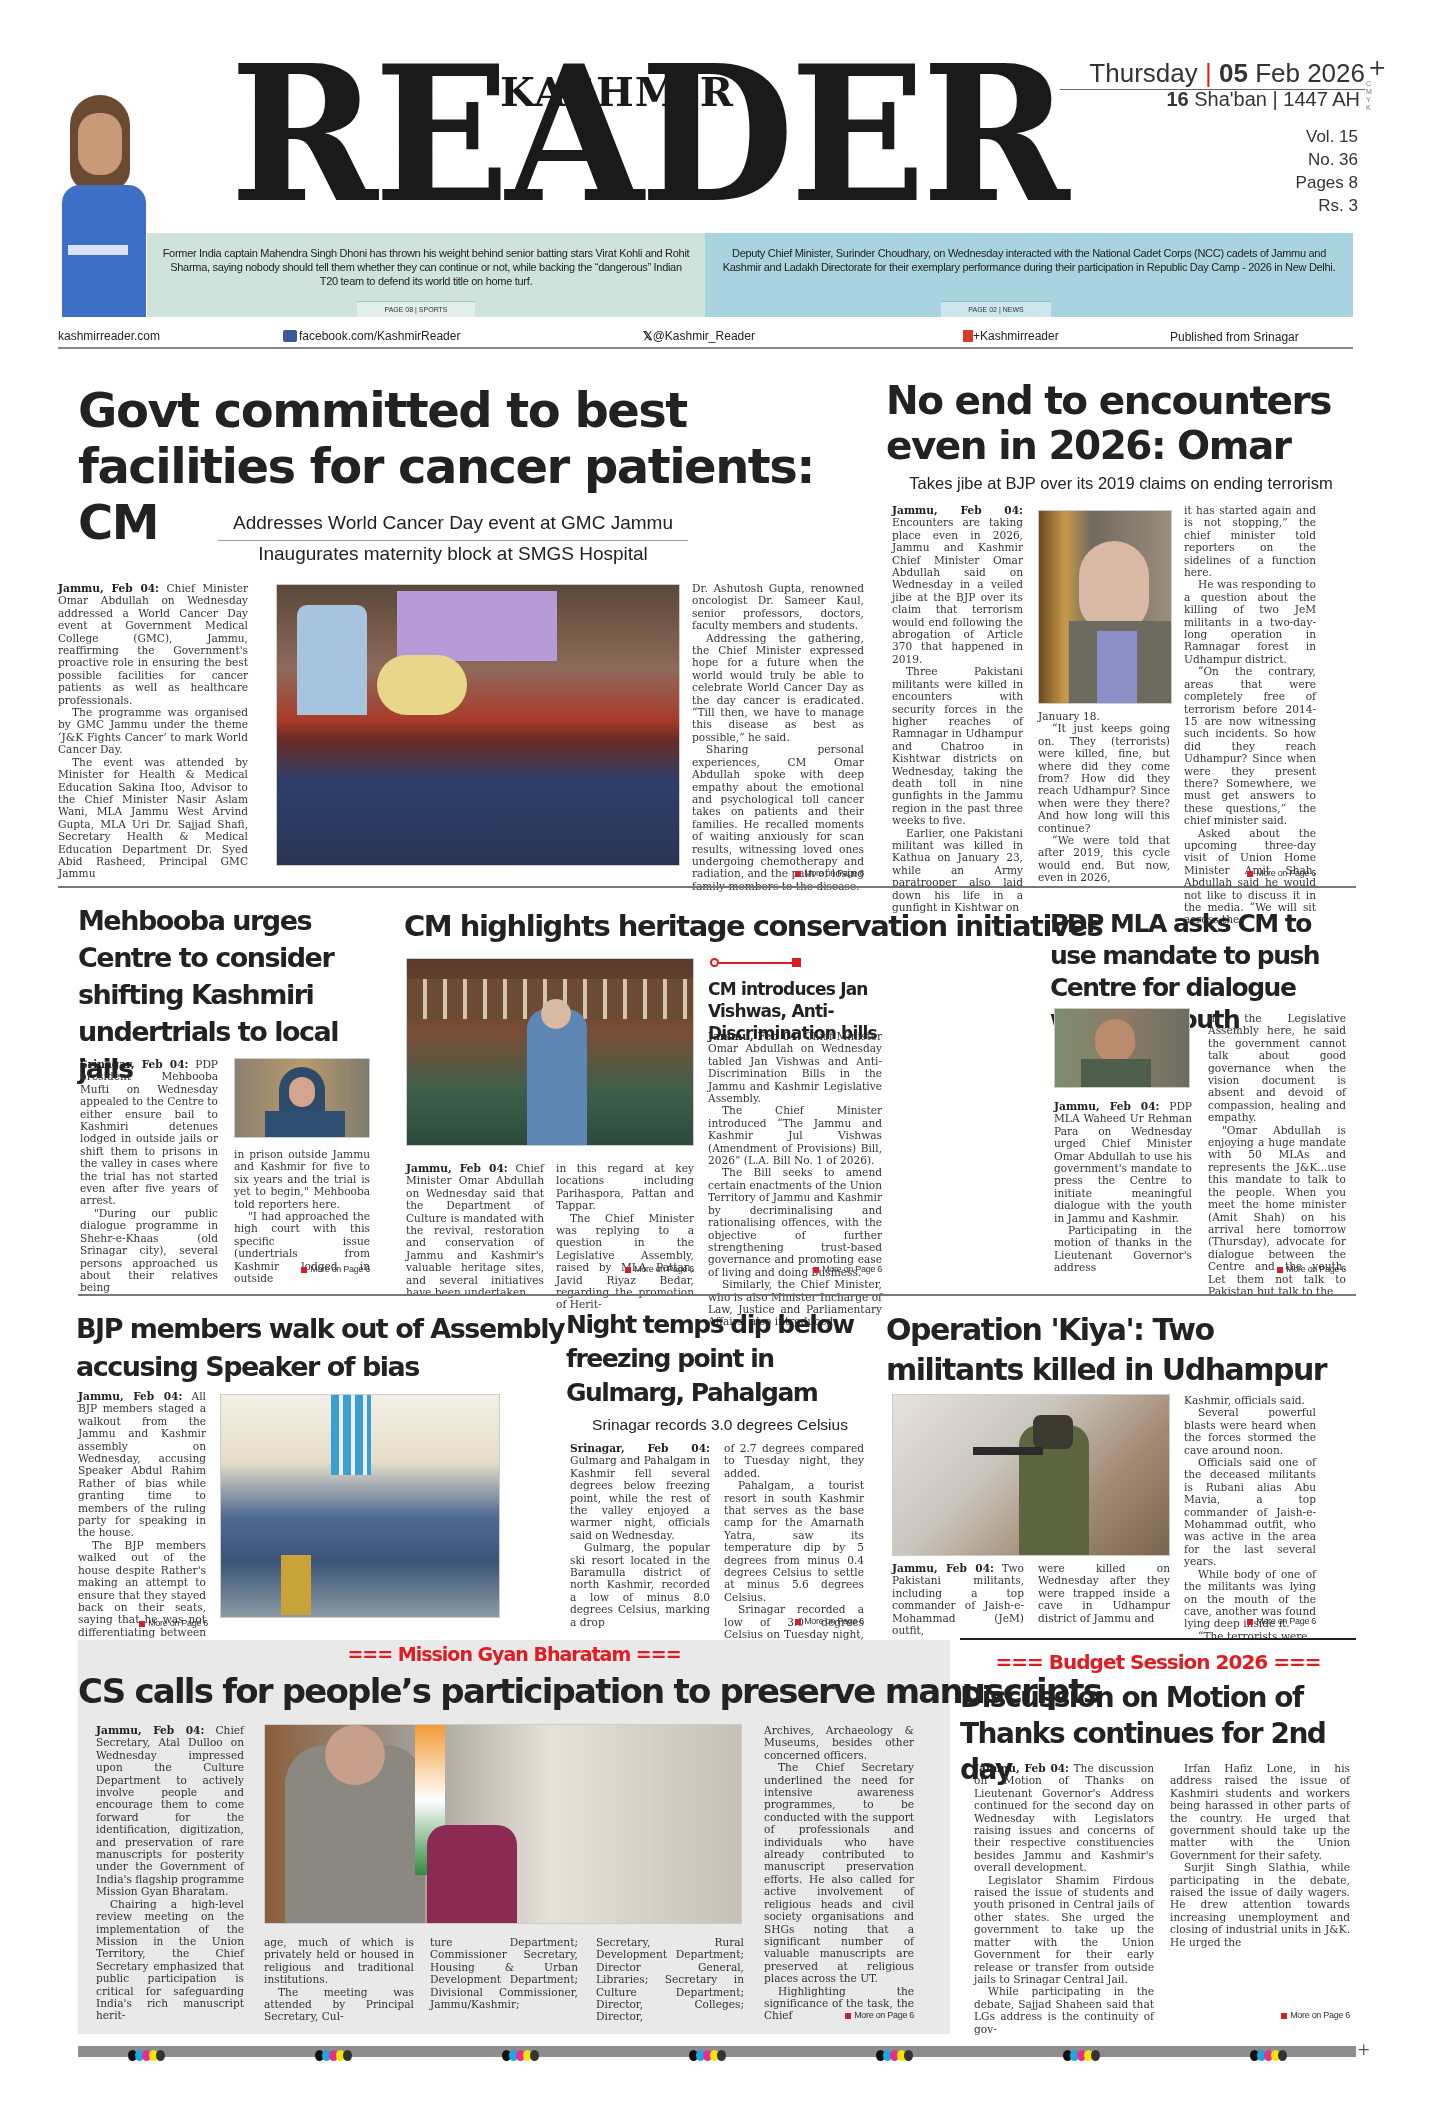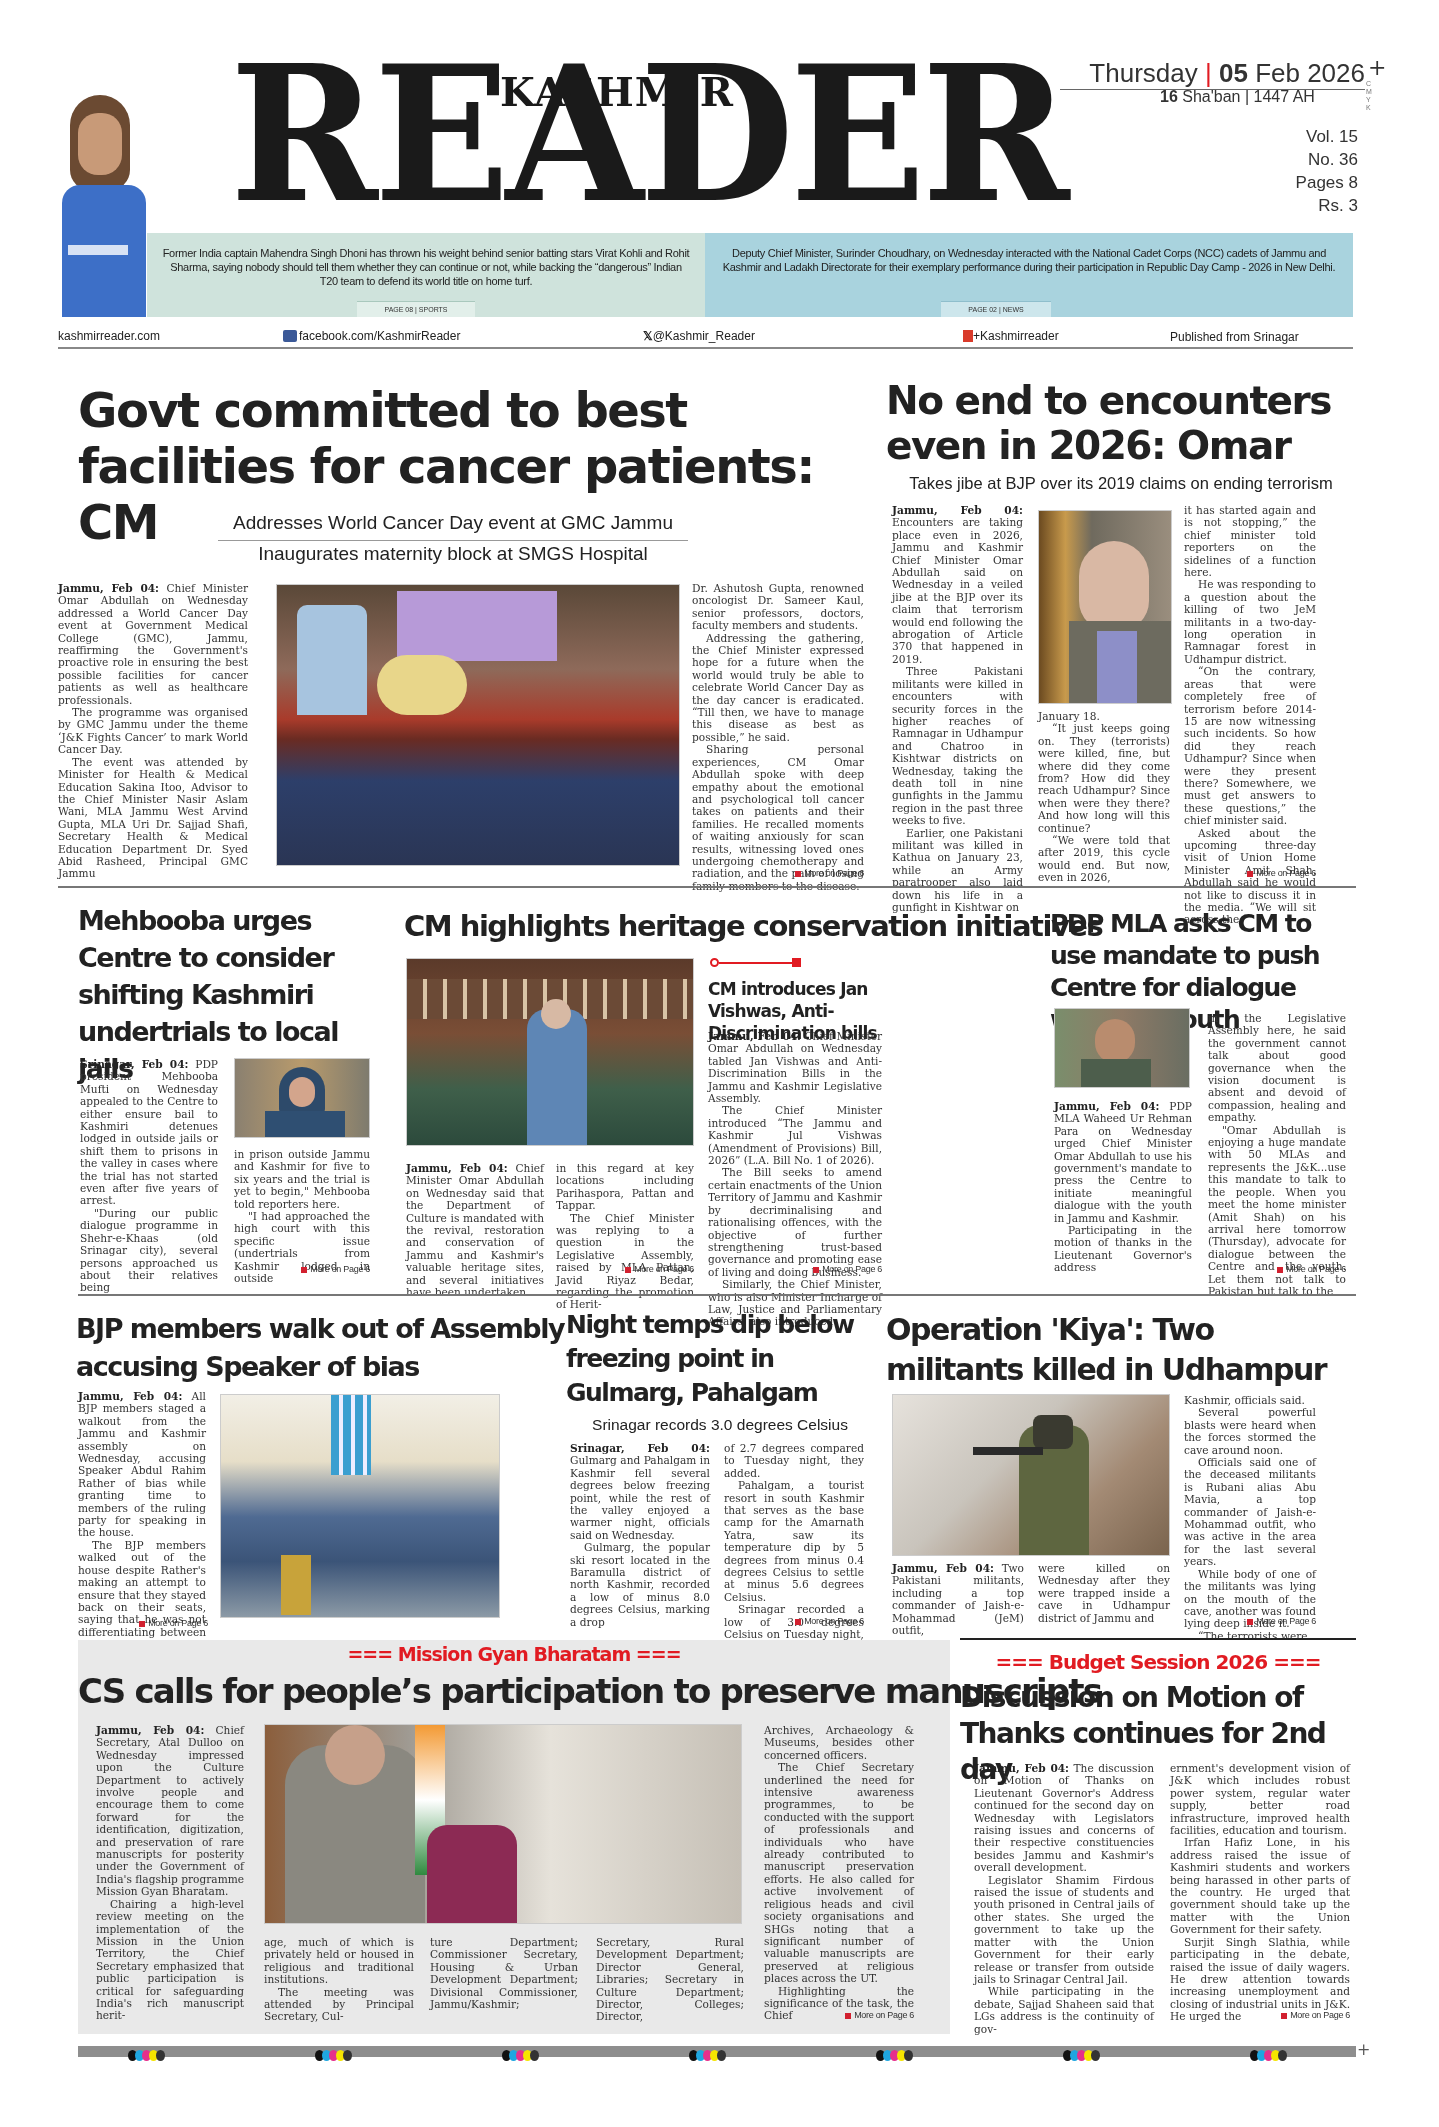--- a/index.html
+++ b/index.html
@@ -35,21 +35,21 @@
   <div class="abs masthead-r" style="left:500px;top:68px;font-size:40px;letter-spacing:1px">KASHMIR</div>
   <div class="abs masthead-r" style="left:230px;top:40px;font-size:178px;line-height:190px;letter-spacing:-4px;transform:scaleY(1.05)">READER</div>
 
   <div class="abs" style="left:1060px;top:58px;width:305px;font-family:'Liberation Sans',sans-serif;font-size:26px;color:#333;border-bottom:1px solid #666;white-space:nowrap;text-align:right">
     <span>Thursday</span>
     <span style="color:#e11b22">|</span>
     <b>05</b>
     <span>Feb 2026</span>
   </div>
   <div class="abs" style="left:1368px;top:55px;font-size:22px;color:#333">+</div>
-  <div class="abs" style="left:1160px;top:88px;width:200px;font-family:'Liberation Sans',sans-serif;font-size:16px;color:#333;white-space:nowrap">
+  <div class="abs" style="left:1160px;top:88px;width:200px;text-align:right;font-family:'Liberation Sans',sans-serif;font-size:20px;color:#333;white-space:nowrap">
     <b>16</b> <span>Sha'ban | 1447 AH</span>
   </div>
   <div class="abs" style="left:1366px;top:80px;width:8px;font-family:'Liberation Sans',sans-serif;font-size:7px;line-height:8px;word-break:break-all;color:#777">CMYK</div>
   <div class="abs" style="left:1250px;top:125px;width:108px;text-align:right;font-family:'Liberation Sans',sans-serif;font-size:17px;line-height:23px;color:#333">
     <div>Vol. 15</div>
     <div>No. 36</div>
     <div>Pages 8</div>
     <div>Rs. 3</div>
   </div>
 
@@ -284,21 +284,20 @@
 
 <div class="abs" style="left:960px;top:1640px;width:396px;height:394px">
   <div class="abs kicker" style="left:0;top:10px;width:396px;font-size:20px">=== Budget Session 2026 ===</div>
   <div class="abs hl" style="left:0;top:40px;width:396px;font-size:28px;line-height:36px">Discussion on Motion of Thanks continues for 2nd day</div>
   <div class="abs body" style="left:14px;top:122px;width:180px">
     <p class="first"><span class="dl">Jammu, Feb 04:</span> <span>The discussion on Motion of Thanks on Lieutenant Governor's Address continued for the second day on Wednesday with Legislators raising issues and concerns of their respective constituencies besides Jammu and Kashmir's overall development.</span></p>
     <p>Legislator Shamim Firdous raised the issue of students and youth prisoned in Central jails of other states. She urged the government to take up the matter with the Union Government for their early release or transfer from outside jails to Srinagar Central Jail.</p>
     <p>While participating in the debate, Sajjad Shaheen said that LGs address is the continuity of gov-</p>
   </div>
   <div class="abs body" style="left:210px;top:122px;width:180px">
-    <p class="first">ernment's development vision of J&amp;K which includes robust power system, regular water supply, better road infrastructure, improved health facilities, education and tourism.</p>
     <p>Irfan Hafiz Lone, in his address raised the issue of Kashmiri students and workers being harassed in other parts of the country. He urged that government should take up the matter with the Union Government for their safety.</p>
     <p>Surjit Singh Slathia, while participating in the debate, raised the issue of daily wagers. He drew attention towards increasing unemployment and closing of industrial units in J&amp;K. He urged the</p>
   </div>
   <div class="abs more" style="left:210px;top:370px;width:180px"><span class="sq"></span><span>More on Page 6</span></div>
 </div>
 
 <div class="abs" style="left:78px;top:2046px;width:1278px;height:11px;background:#8e8e8e">
   <div id="reg-marks">
       <div style="position: absolute; top: 0px; left: 50px; white-space: nowrap;"><span class="cmyk-dot" style="background: rgb(17, 17, 17);"></span><span class="cmyk-dot" style="background: rgb(31, 166, 224);"></span><span class="cmyk-dot" style="background: rgb(230, 47, 140);"></span><span class="cmyk-dot" style="background: rgb(246, 229, 0);"></span><span class="cmyk-dot" style="background: rgb(51, 51, 51);"></span></div>
       <div style="position: absolute; top: 0px; left: 237px; white-space: nowrap;"><span class="cmyk-dot" style="background: rgb(17, 17, 17);"></span><span class="cmyk-dot" style="background: rgb(31, 166, 224);"></span><span class="cmyk-dot" style="background: rgb(230, 47, 140);"></span><span class="cmyk-dot" style="background: rgb(246, 229, 0);"></span><span class="cmyk-dot" style="background: rgb(51, 51, 51);"></span></div>

